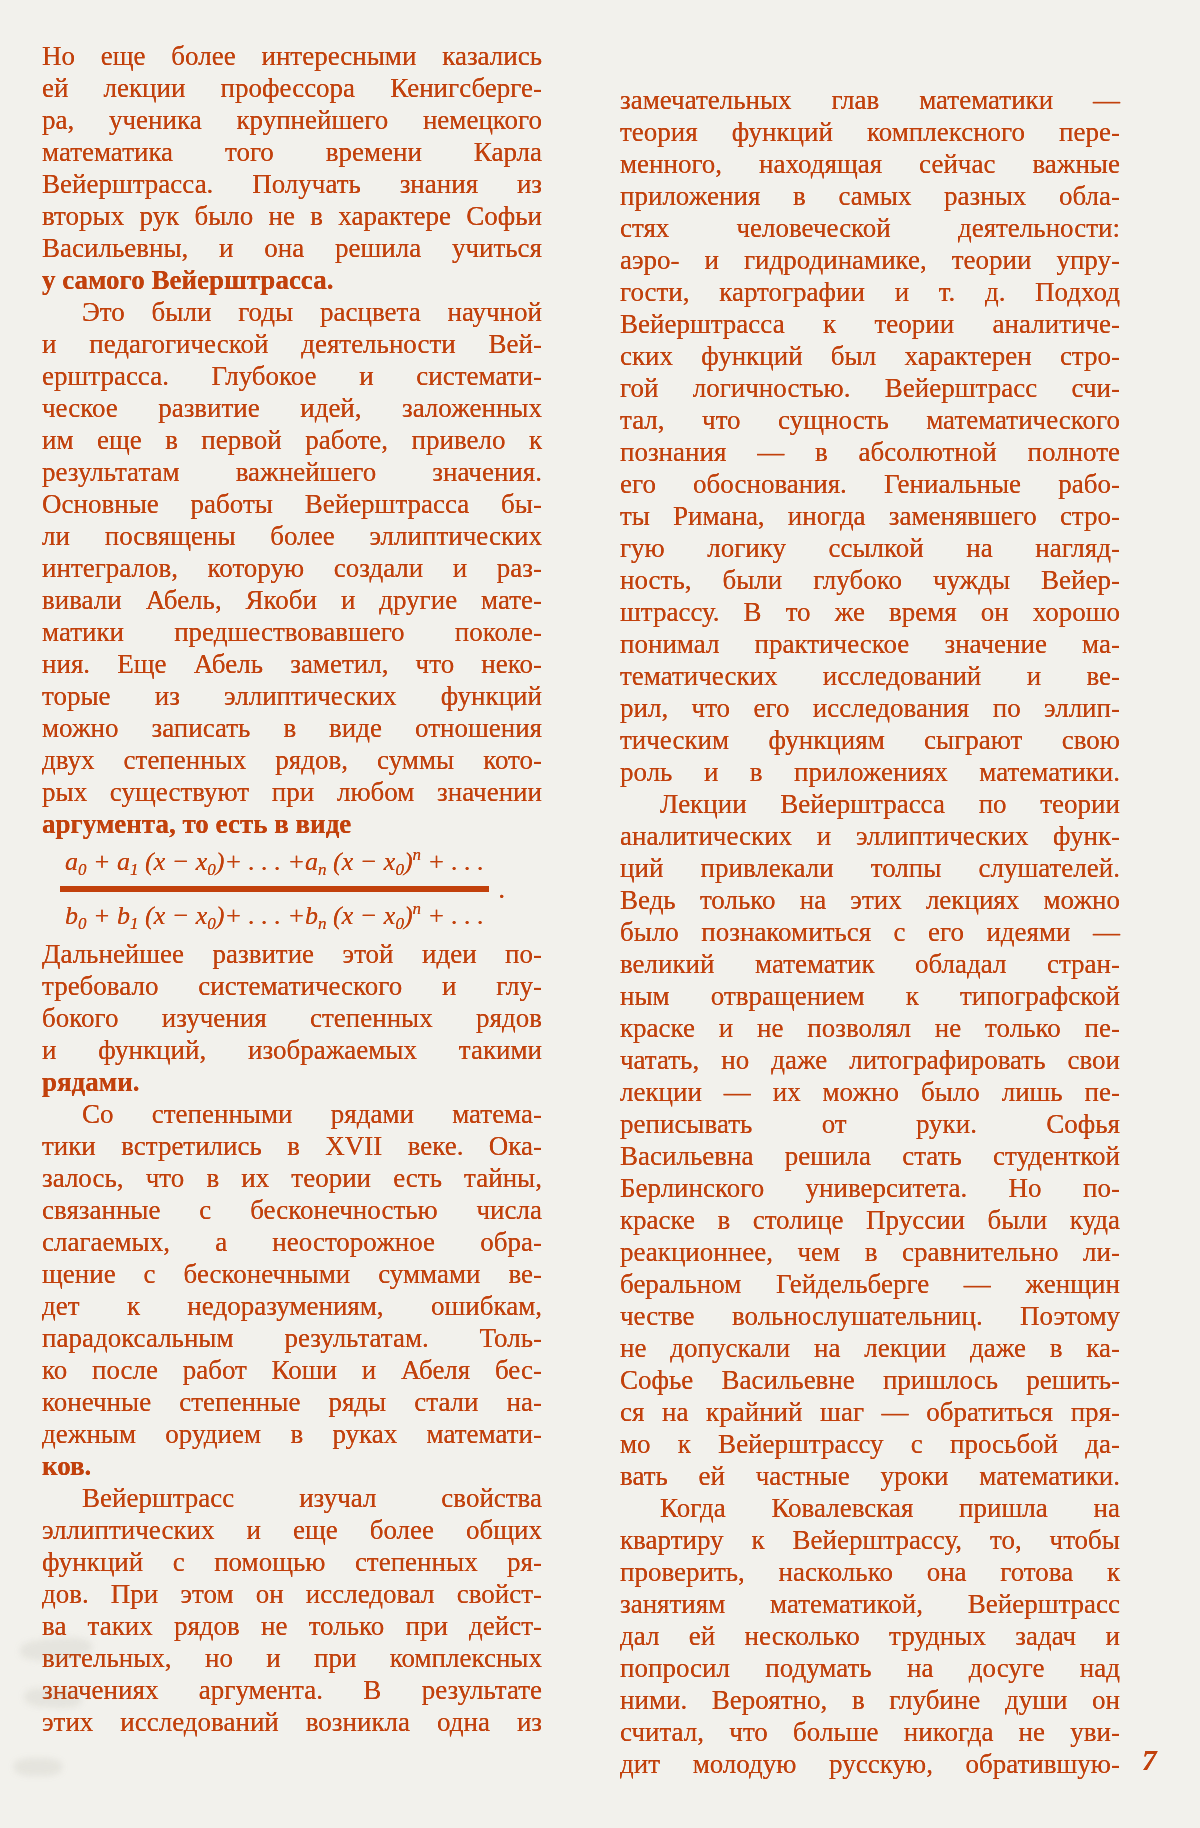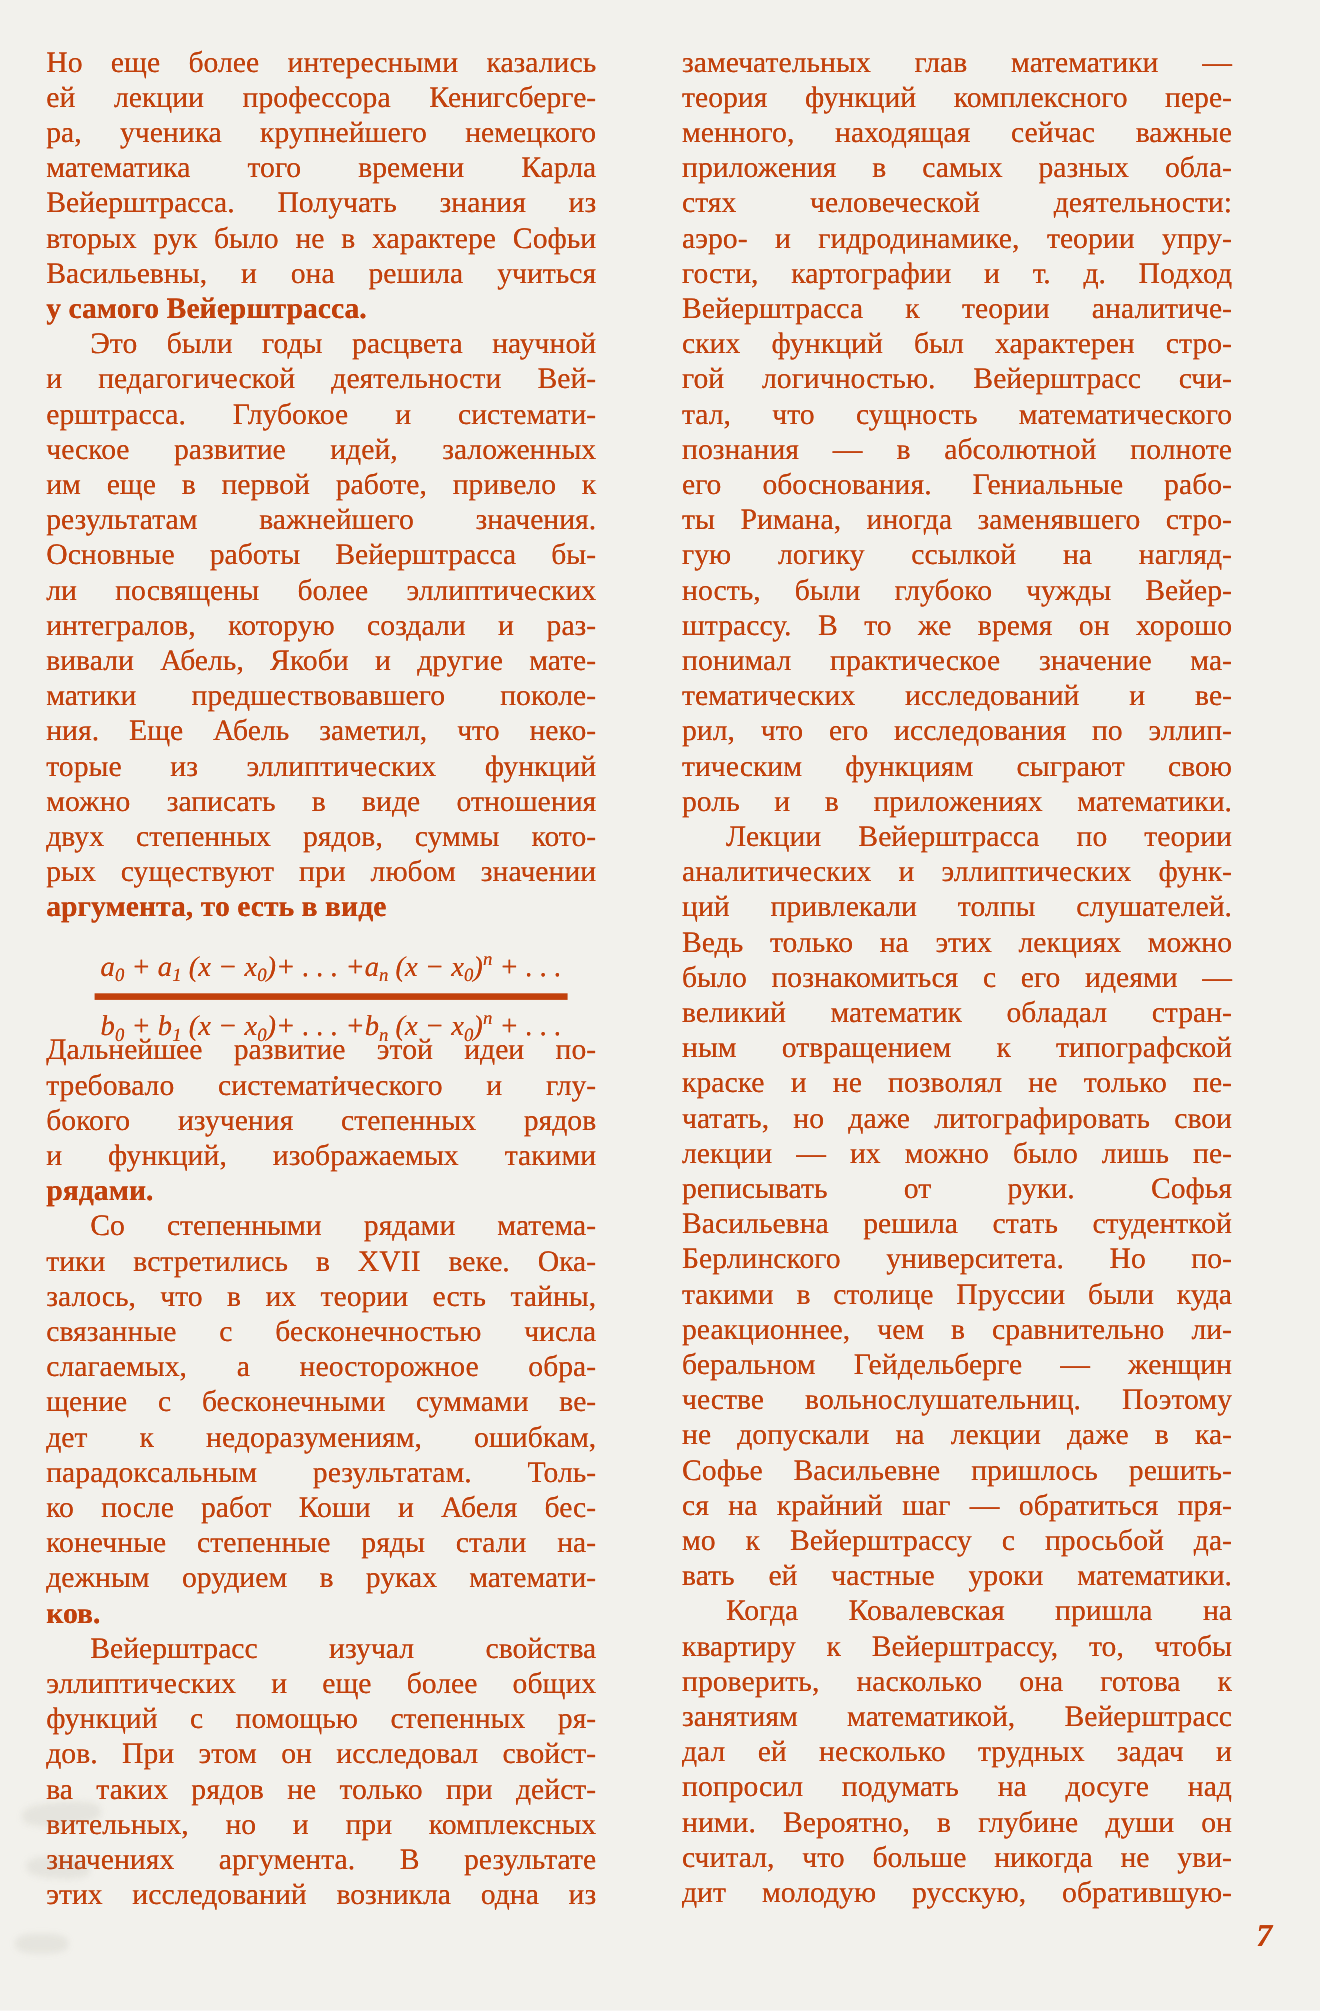--- a/index.html
+++ b/index.html
@@ -3,33 +3,33 @@
 <meta charset="utf-8">
 <style>
   html,body{margin:0;padding:0;}
   .page{
     position:relative;width:1200px;height:1828px;overflow:hidden;
     background:#f2f1ec;color:#1c1a17;
     font-family:"Liberation Serif","DejaVu Serif",serif;
   }
   .col{position:absolute;top:40px;width:500px;}
   #col-left{left:42px;}
-  #col-right{left:620px;}
+  #col-right{left:620px;margin-top:44px;}
   .line{
     font-size:27px;line-height:32px;
     text-align:justify;text-align-last:justify;text-justify:inter-word;
     text-shadow:0 0 .5px currentColor;
     height:32px;overflow:visible;
   }
   .line.last{text-align-last:left;font-weight:bold;}
   .line.indent{text-indent:40px;}
   .formula{
     display:flex;align-items:center;
     height:68px;margin:15px 0 15px 18px;
-    font-style:italic;text-shadow:0 0 .4px currentColor;flex-direction:column;
+    font-style:italic;text-shadow:0 0 .4px currentColor;
   }
   .frac{display:inline-block;text-align:center;}
   .fnum,.fden{display:block;font-size:26px;line-height:33px;white-space:nowrap;padding:0 5px;}
   .fden{border-top:6px solid #c2410c;}
   .tok-sub{font-size:17px;vertical-align:-5px;}
   .tok-sup{font-size:17px;vertical-align:10px;}
   .fdot{margin-left:10px;font-size:27px;align-self:center;}
   .page-number{
     position:absolute;left:1142px;top:1744px;
     font-size:29px;font-weight:bold;font-style:italic;
@@ -132,21 +132,21 @@
       <div class="line">Ведь только на этих лекциях можно</div>
       <div class="line">было познакомиться с его идеями —</div>
       <div class="line">великий математик обладал стран-</div>
       <div class="line">ным отвращением к типографской</div>
       <div class="line">краске и не позволял не только пе-</div>
       <div class="line">чатать, но даже литографировать свои</div>
       <div class="line">лекции — их можно было лишь пе-</div>
       <div class="line">реписывать от руки. Софья</div>
       <div class="line">Васильевна решила стать студенткой</div>
       <div class="line">Берлинского университета. Но по-</div>
-      <div class="line">такими в столице Пруссии были куда</div>
+      <div class="line">краске в столице Пруссии были куда</div>
       <div class="line">реакционнее, чем в сравнительно ли-</div>
       <div class="line">беральном Гейдельберге — женщин</div>
       <div class="line">честве вольнослушательниц. Поэтому</div>
       <div class="line">не допускали на лекции даже в ка-</div>
       <div class="line">Софье Васильевне пришлось решить-</div>
       <div class="line">ся на крайний шаг — обратиться пря-</div>
       <div class="line">мо к Вейерштрассу с просьбой да-</div>
       <div class="line">вать ей частные уроки математики.</div>
       <div class="line indent">Когда Ковалевская пришла на</div>
       <div class="line">квартиру к Вейерштрассу, то, чтобы</div>

